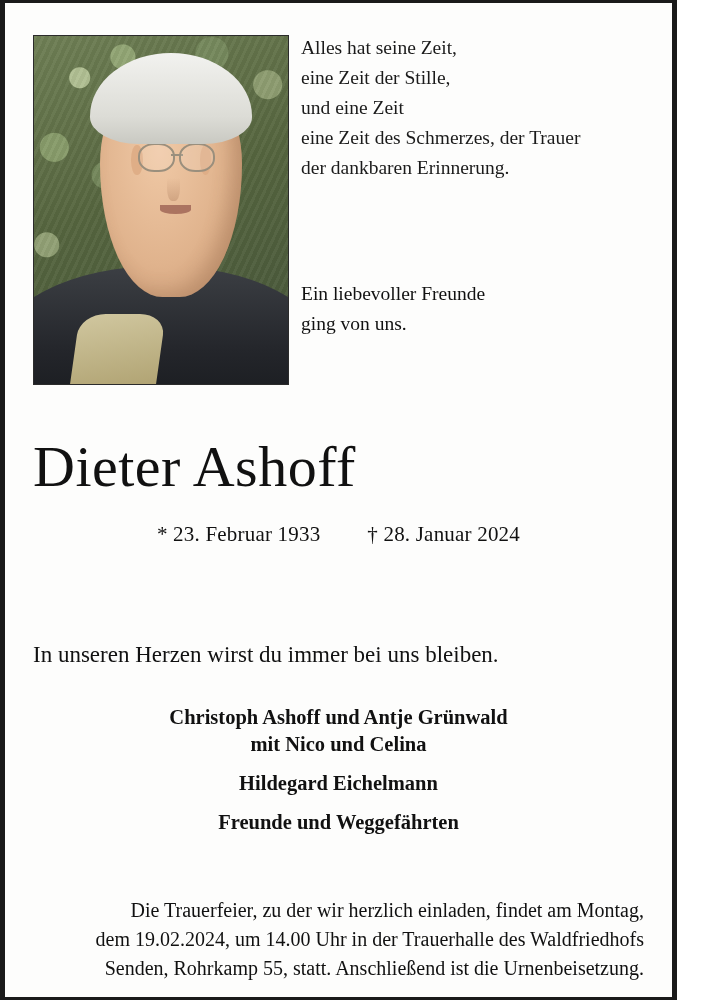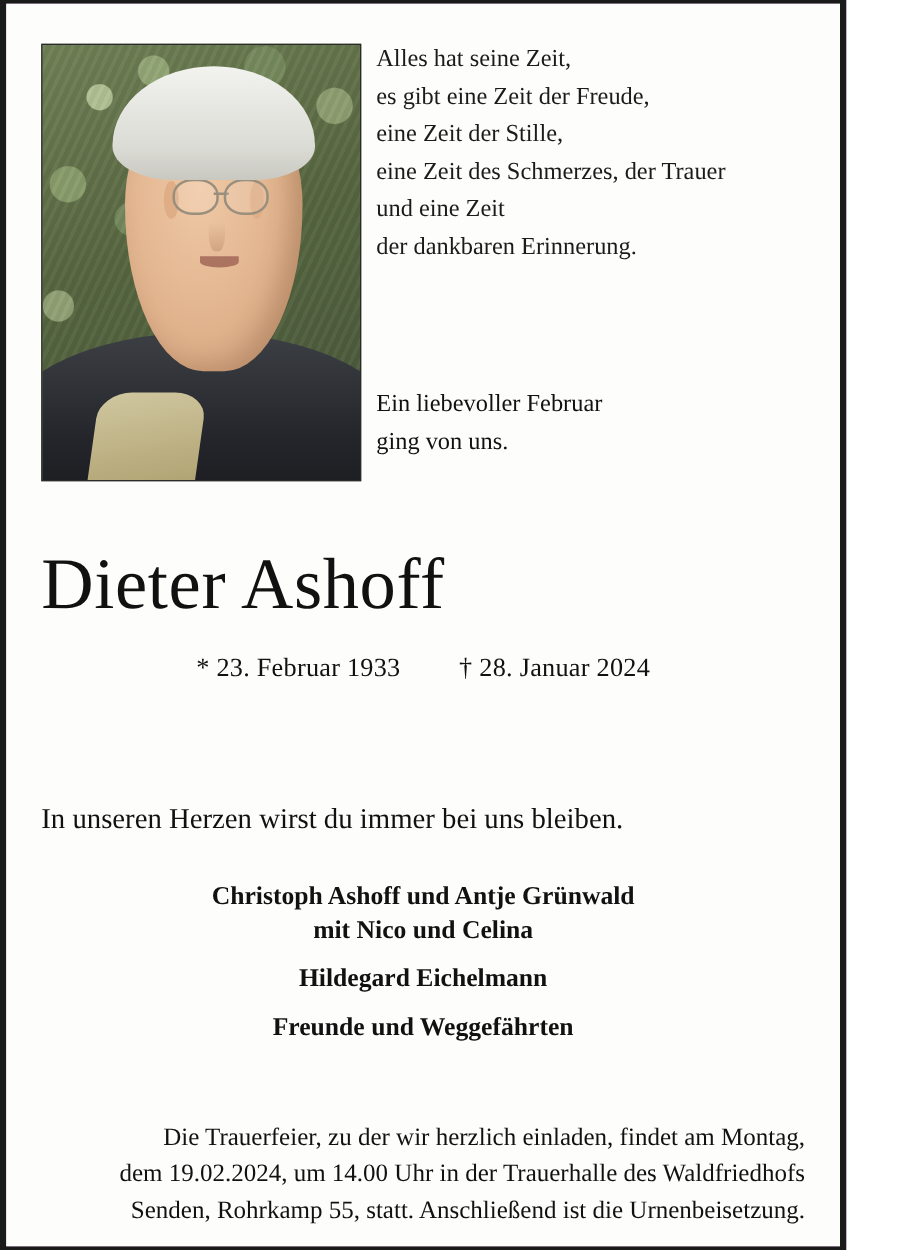--- a/index.html
+++ b/index.html
@@ -262,28 +262,27 @@
             </div>
             <div class="mouth"></div>
           </div>
           <div class="hair"></div>
         </div>
       </div>
 
       <div class="verse-col">
         <div class="verse">
           <p>Alles hat seine Zeit,</p>
-          <p>es gibt eine Zeit der Freude,</p>
           <p>eine Zeit der Stille,</p>
+          <p>und eine Zeit</p>
           <p>eine Zeit des Schmerzes, der Trauer</p>
-          <p>und eine Zeit</p>
           <p>der dankbaren Erinnerung.</p>
         </div>
         <div class="verse-second">
-          <p>Ein liebevoller Februar</p>
+          <p>Ein liebevoller Freunde</p>
           <p>ging von uns.</p>
         </div>
       </div>
 
     </div>
 
     <div class="name">Dieter Ashoff</div>
 
     <div class="dates">
       <span>* 23. Februar 1933</span>

